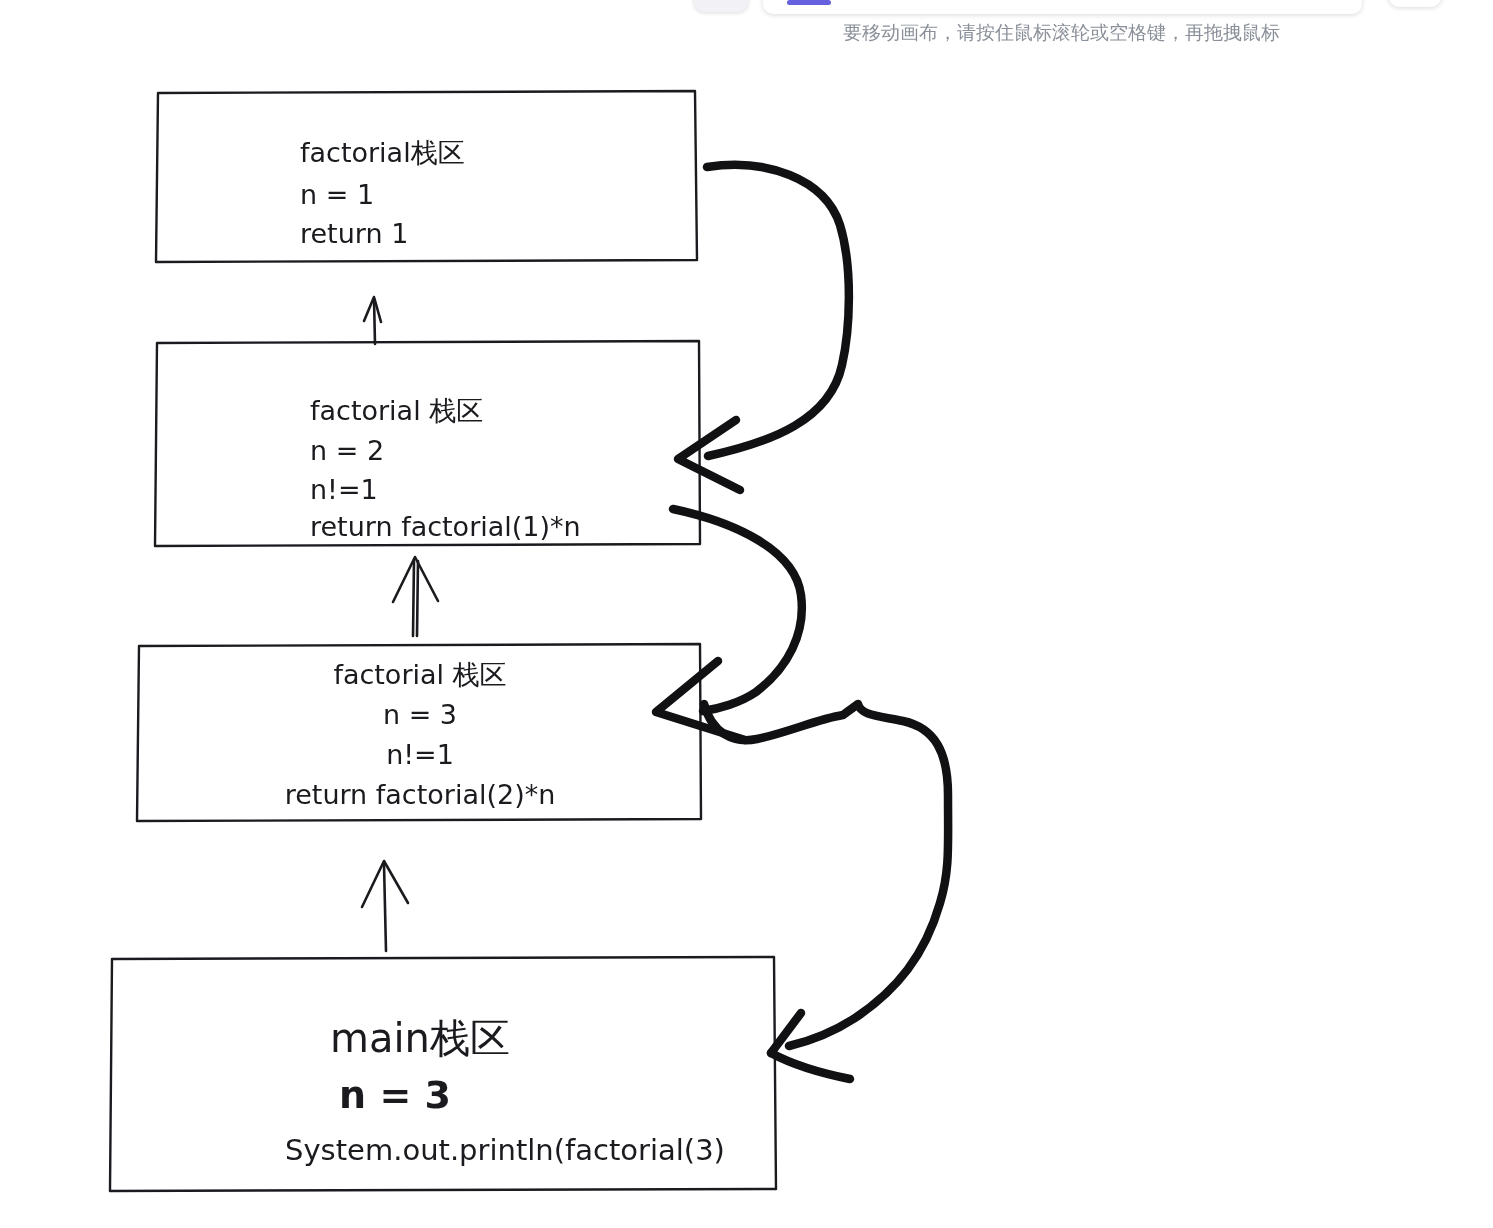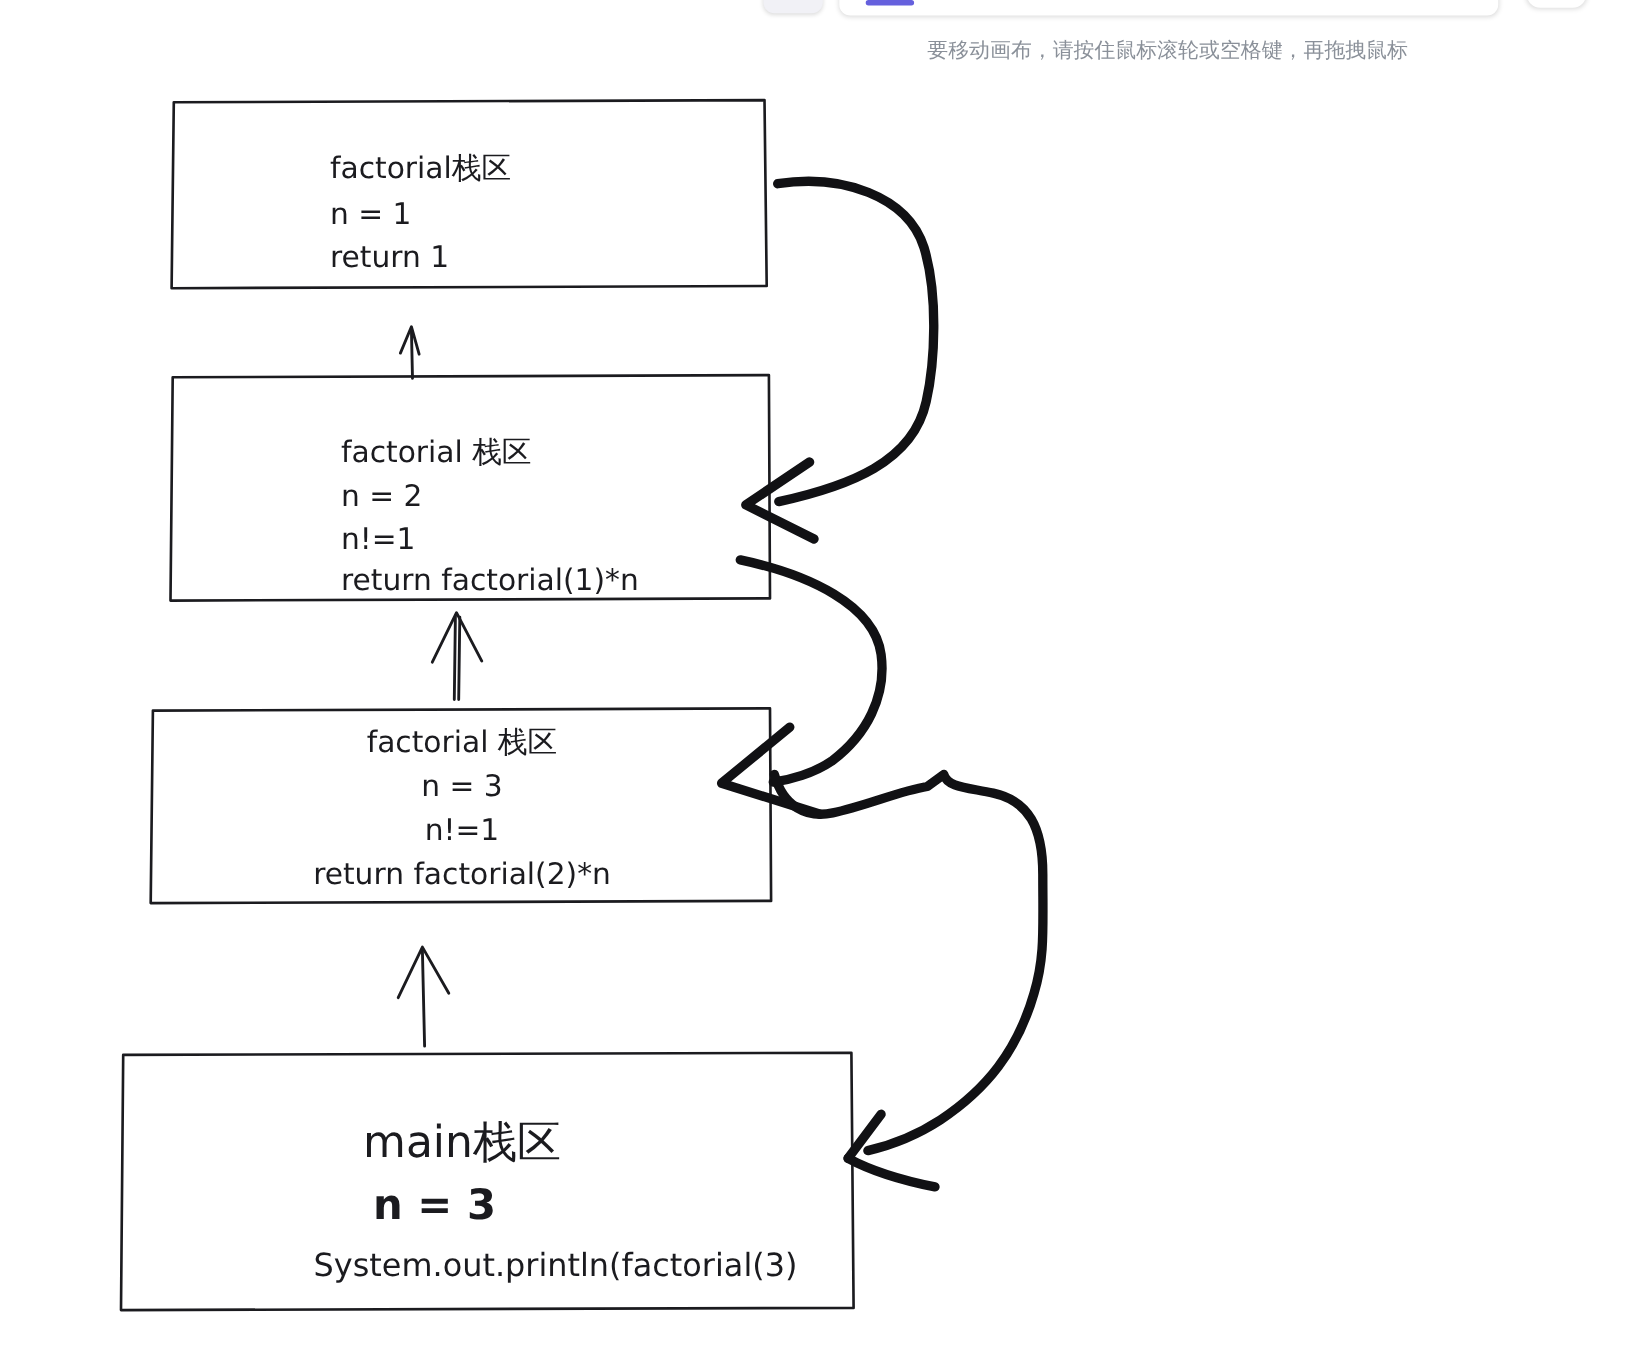--- a/index.html
+++ b/index.html
@@ -24,21 +24,21 @@
   .active-tool-indicator{
     position:absolute;left:24px;bottom:9px;width:44px;height:5px;
     background:#6560dd;border-radius:3px;
   }
   .library-btn-partial{
     position:absolute;left:1388px;top:-36px;width:54px;height:43px;
     background:#ffffff;border-radius:12px;
     box-shadow:0 1px 5px rgba(0,0,0,.15);
   }
   .canvas-hint{
-    position:absolute;left:843px;top:36px;
+    position:absolute;left:843px;top:22px;
     font-size:19px;line-height:22px;color:#8a9099;
     font-family:Liberation Sans, sans-serif;
     white-space:nowrap;
     user-select:none;
   }
   
   .scene{position:absolute;left:0;top:0;width:1493px;height:1052px;}
   .scene svg{display:block;}
   .shape-stroke{fill:none;stroke:#1b1b1f;stroke-width:2.4;stroke-linejoin:round;stroke-linecap:round;}
   .thin-arrow{fill:none;stroke:#1b1b1f;stroke-width:2.6;stroke-linejoin:round;stroke-linecap:round;}

